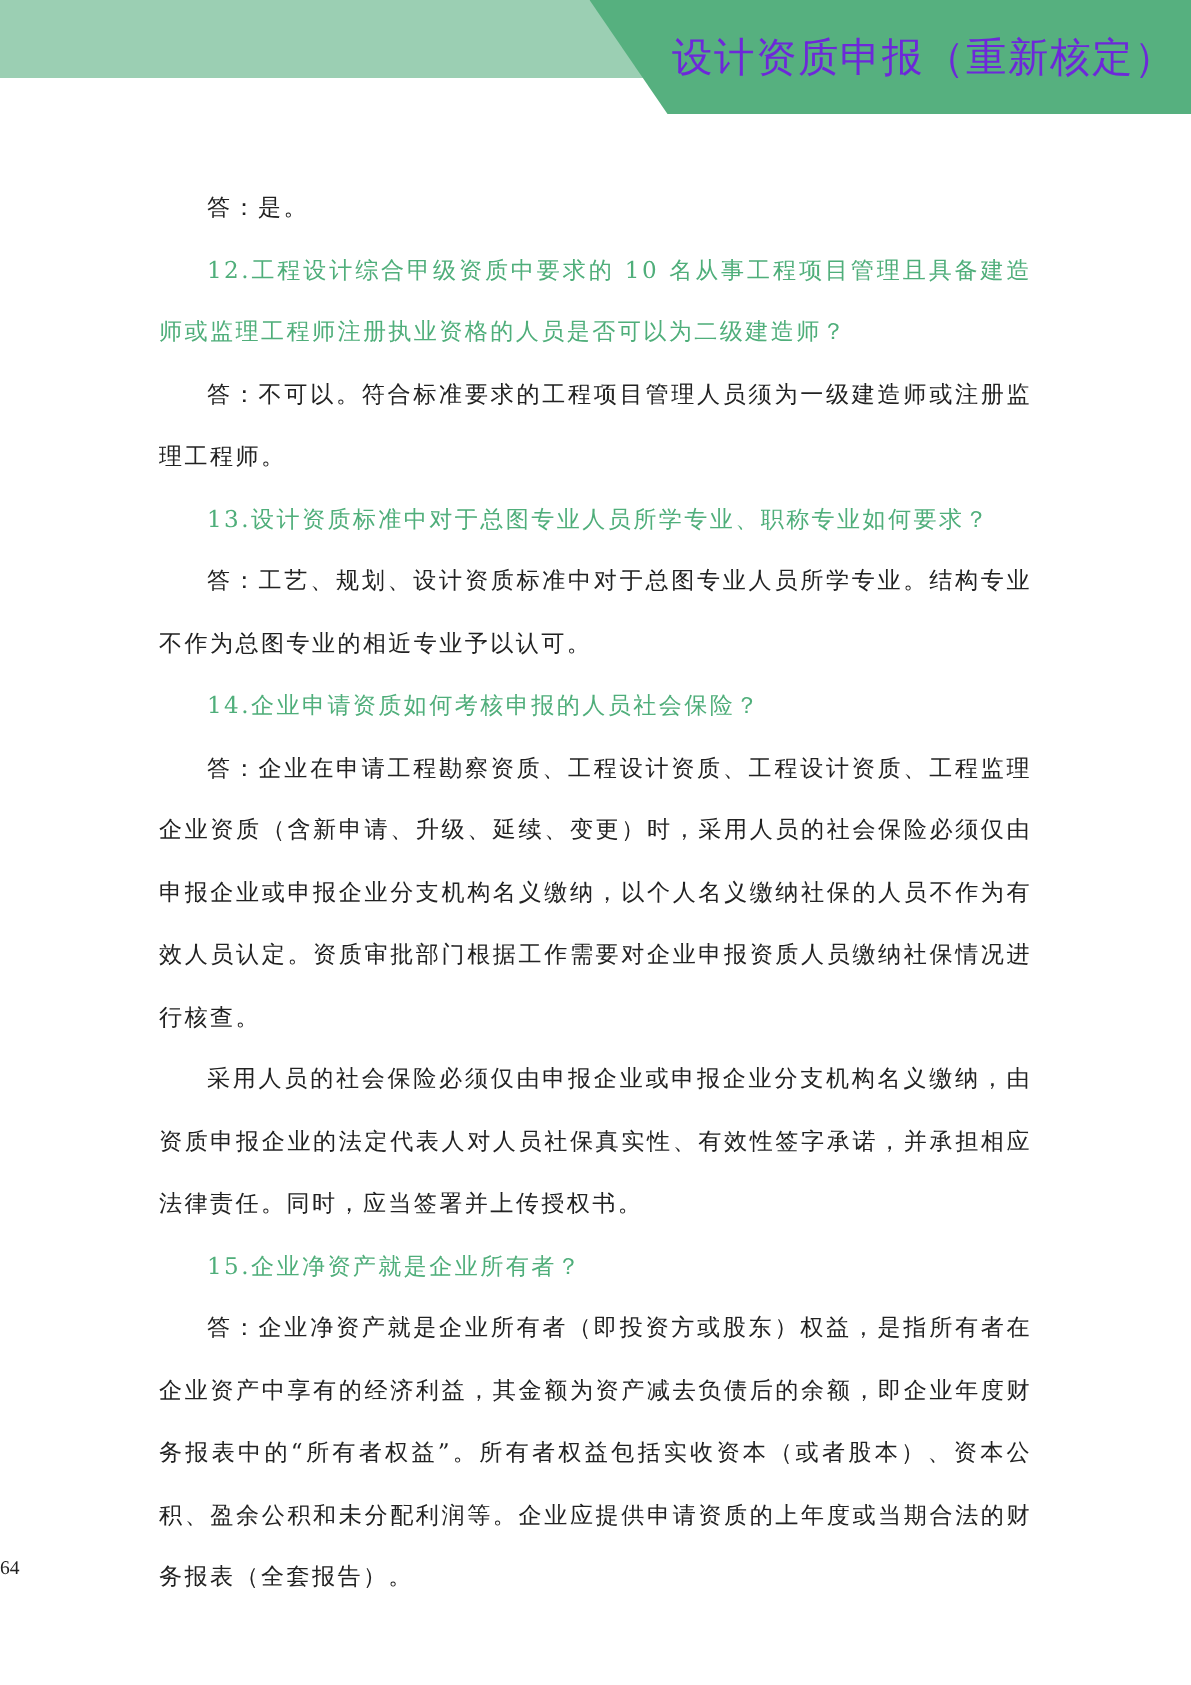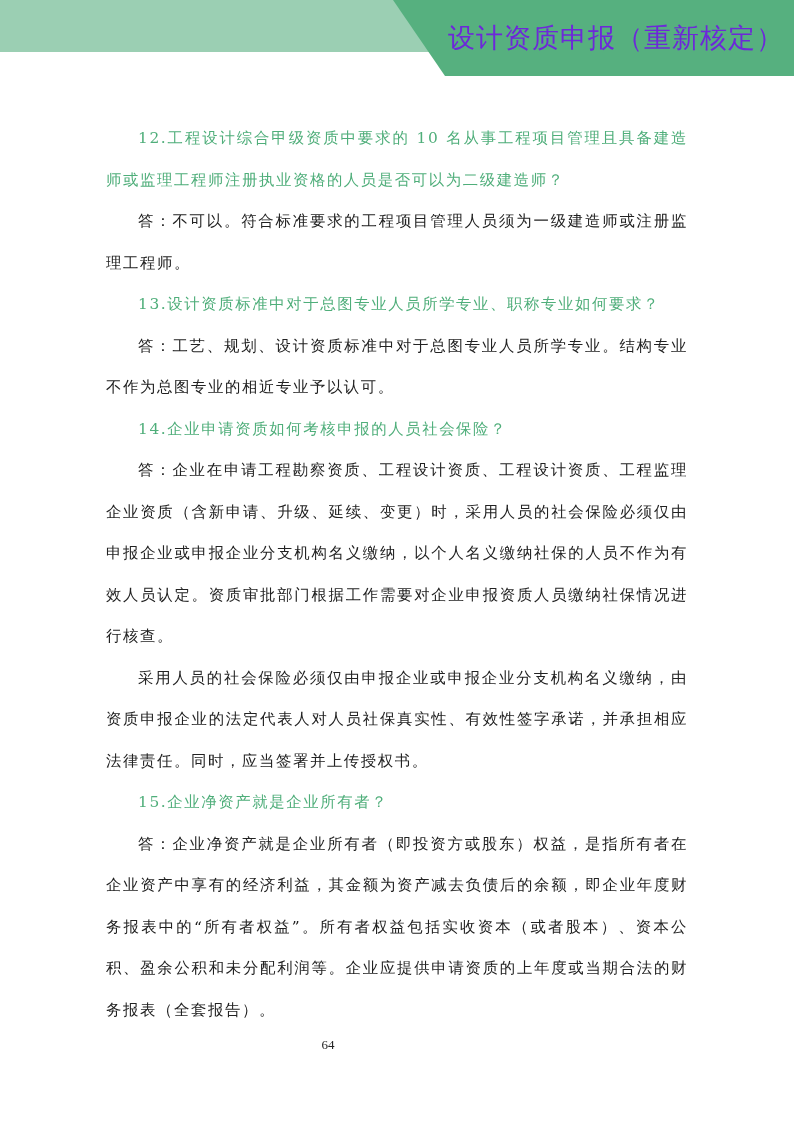--- a/index.html
+++ b/index.html
@@ -27,32 +27,33 @@
     .content {
       position: absolute; left: 106px; top: 118px; width: 582px;
     }
     .p {
       font-size: 15.4px; line-height: 41.5px; margin: 0;
       text-indent: 32px; text-align: justify; letter-spacing: 1.6px;
     }
     .q { color: #4fae7a; font-weight: normal; }
     .q .num { font-weight: normal; }
     .page-num {
-      position: absolute; left: 0; width: 656px; top: 1037px; text-align: center;
+      position: absolute; left: 0; width: 656px; top: 1037px; text-align: left;
       font-family: "Liberation Serif", serif; font-size: 13px; color: #222;
     }
   </style>
 </head>
 <body>
 
 <div class="hdr-light"></div>
 <div class="hdr-dark"></div>
 <div class="hdr-title">设计资质申报（重新核定）</div>
 
 <div class="content">
+  <p class="p">答：是。</p>
   <p class="p q"><span class="num">12.</span><span>工程设计综合甲级资质中要求的 10 名从事工程项目管理且具备建造师或监理工程师注册执业资格的人员是否可以为二级建造师？</span></p>
   <p class="p">答：不可以。符合标准要求的工程项目管理人员须为一级建造师或注册监理工程师。</p>
   <p class="p q"><span class="num">13.</span><span>设计资质标准中对于总图专业人员所学专业、职称专业如何要求？</span></p>
   <p class="p">答：工艺、规划、设计资质标准中对于总图专业人员所学专业。结构专业不作为总图专业的相近专业予以认可。</p>
   <p class="p q"><span class="num">14.</span><span>企业申请资质如何考核申报的人员社会保险？</span></p>
   <p class="p">答：企业在申请工程勘察资质、工程设计资质、工程设计资质、工程监理企业资质（含新申请、升级、延续、变更）时，采用人员的社会保险必须仅由申报企业或申报企业分支机构名义缴纳，以个人名义缴纳社保的人员不作为有效人员认定。资质审批部门根据工作需要对企业申报资质人员缴纳社保情况进行核查。</p>
   <p class="p">采用人员的社会保险必须仅由申报企业或申报企业分支机构名义缴纳，由资质申报企业的法定代表人对人员社保真实性、有效性签字承诺，并承担相应法律责任。同时，应当签署并上传授权书。</p>
   <p class="p q"><span class="num">15.</span><span>企业净资产就是企业所有者？</span></p>
   <p class="p">答：企业净资产就是企业所有者（即投资方或股东）权益，是指所有者在企业资产中享有的经济利益，其金额为资产减去负债后的余额，即企业年度财务报表中的“所有者权益”。所有者权益包括实收资本（或者股本）、资本公积、盈余公积和未分配利润等。企业应提供申请资质的上年度或当期合法的财务报表（全套报告）。</p>
 </div>

